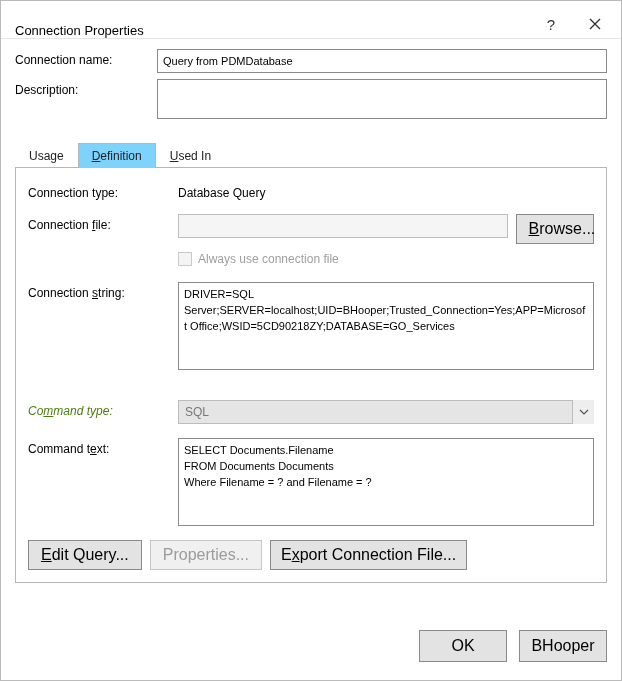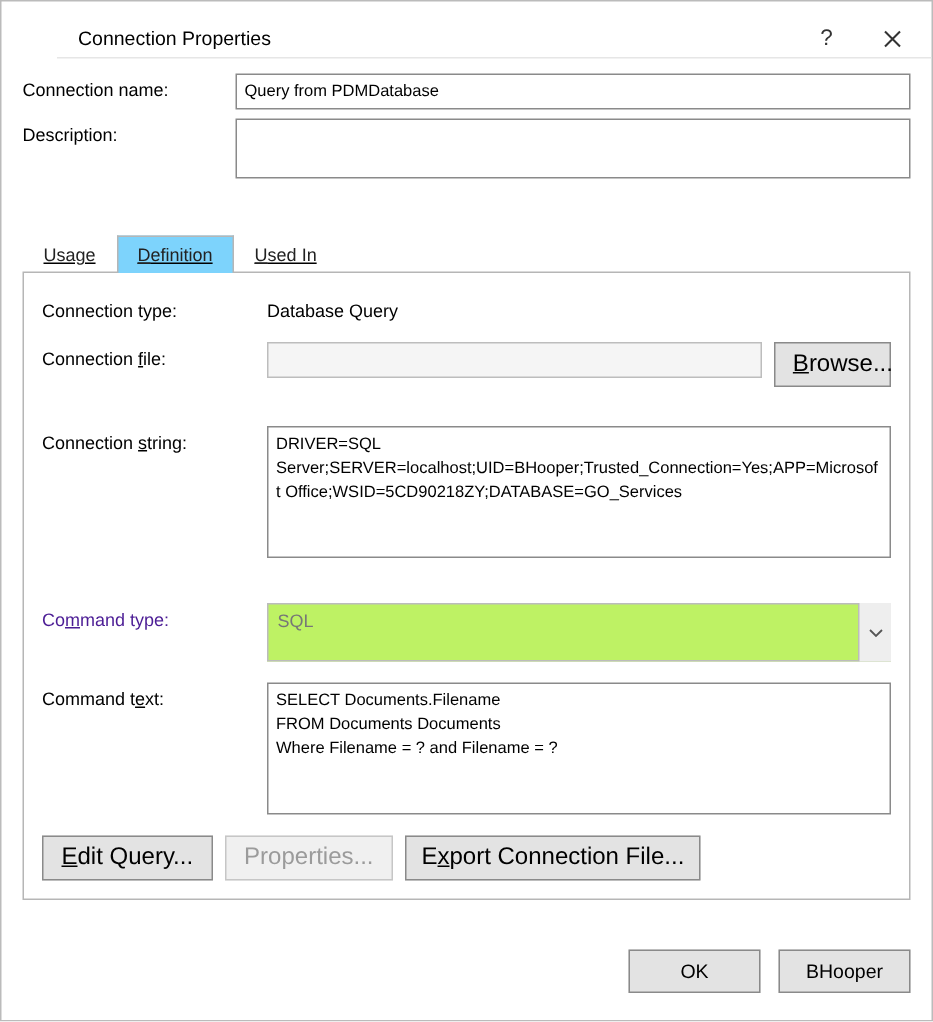--- a/index.html
+++ b/index.html
@@ -13,25 +13,24 @@
   .dialog {
     width: 622px;
     height: 681px;
     border: 1px solid #bbbbbb;
     display: flex;
     flex-direction: column;
     background: #ffffff;
   }
   .titlebar {
     display: flex;
-    align-items: center;
+    align-items: flex-end;
     height: 38px;
     padding: 12px 4px 0 14px;
     border-bottom: 1px solid #e6e6e6;
-    margin-left: 37px;
   }
   .title {
     flex: 1;
     font-size: 13px;
   }
   .tbtn {
     width: 44px;
     height: 28px;
     display: flex;
     align-items: center;
@@ -71,24 +70,23 @@
   textarea.text-input { resize: none; }
   .text-input[disabled] {
     background: #f5f5f5;
     color: #555;
     border-color: #bdbdbd;
   }
 
   .tabs {
     display: flex;
     align-items: flex-end;
-    margin-top: 28px;
+    margin-top: 14px;
     position: relative;
     z-index: 2;
-    text-decoration: underline;
   }
   .tab {
     padding: 5px 13px;
     border: 1px solid transparent;
     border-bottom: none;
     position: relative;
     bottom: -1px;
     cursor: default;
     color: #222;
     background: transparent;
@@ -109,21 +107,21 @@
 
   .prow {
     display: flex;
     align-items: flex-start;
     margin-bottom: 14px;
   }
   .plabel {
     width: 150px;
     padding-top: 4px;
   }
-  .plabel.dim { color: #4c1d95; }
+  .plabel.dim { color: #4d7c0f; font-style: italic; }
   .pfield {
     flex: 1;
     display: flex;
     gap: 8px;
     align-items: flex-start;
   }
 
   .static-text {
     padding-top: 4px;
   }
@@ -158,22 +156,22 @@
   }
   .checkbox.dim .cb-box { border-color: #c9c9c9; background: #f4f4f4; }
 
   .select {
     position: relative;
     width: 100%;
   }
   .select .sel-box {
     width: 100%;
     border: 1px solid #bcbcbc;
-    background: #bef264;
-    padding: 4px 26px 19px 6px;
+    background: #e5e5e5;
+    padding: 4px 26px 4px 6px;
     color: #777;
   }
   .select .chev {
     position: absolute;
     right: 0; top: 0; bottom: 0;
     width: 22px;
     border-left: 1px solid #bcbcbc;
     display: flex;
     align-items: center;
     justify-content: center;
@@ -191,21 +189,21 @@
     justify-content: flex-end;
     gap: 12px;
     padding: 18px 14px 18px 14px;
   }
   .fbtn {
     border: 1px solid #8a8a8a;
     background: #e3e3e3;
     padding: 6px 0;
     width: 88px;
     font-family: inherit;
-    font-size: 13px;
+    font-size: 16px;
     cursor: default;
   }
 
   u.mn { text-decoration: underline; }
 </style>
 </head>
 <body>
 
 <div class="dialog">
 
@@ -253,20 +251,26 @@
       <div class="prow">
         <div class="plabel">Connection <u class="mn">f</u>ile:</div>
         <div class="pfield">
           <input class="text-input" type="text" disabled="" value="" style="">
           <button class="btn"><u class="mn">B</u>rowse...</button>
         </div>
       </div>
 
       <div class="prow" style="margin-top:-8px; margin-bottom:16px;">
         <div class="plabel"></div>
+        <div class="pfield">
+          <div class="checkbox dim">
+            <span class="cb-box"></span>
+            <span>Always use connection file</span>
+          </div>
+        </div>
       </div>
 
       <div class="prow">
         <div class="plabel">Connection <u class="mn">s</u>tring:</div>
         <div class="pfield">
           <textarea class="text-input" rows="5" style="">DRIVER=SQL Server;SERVER=localhost;UID=BHooper;Trusted_Connection=Yes;APP=Microsoft Office;WSID=5CD90218ZY;DATABASE=GO_Services</textarea>
         </div>
       </div>
 
       <div class="prow" style="margin-top:-6px; margin-bottom:18px;">

